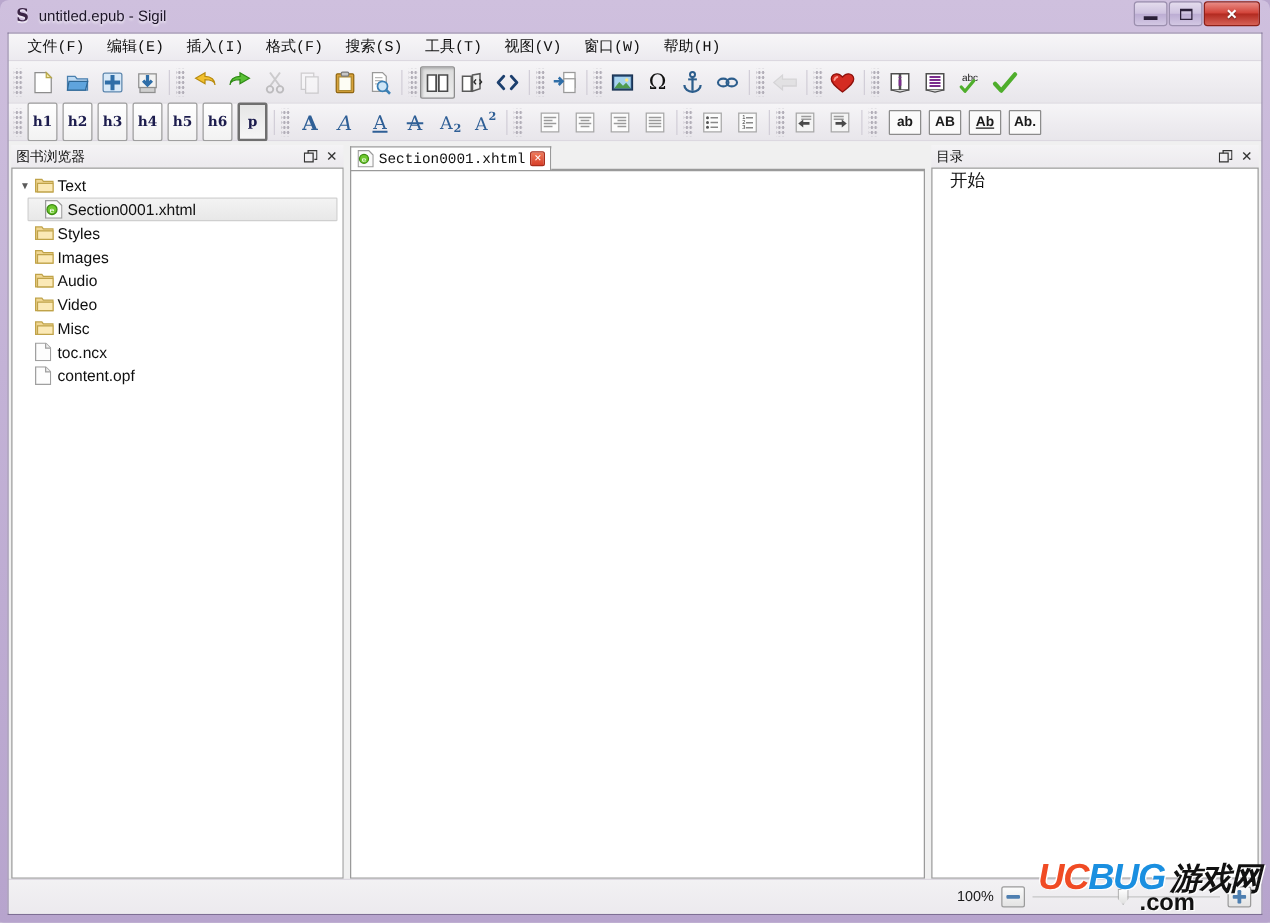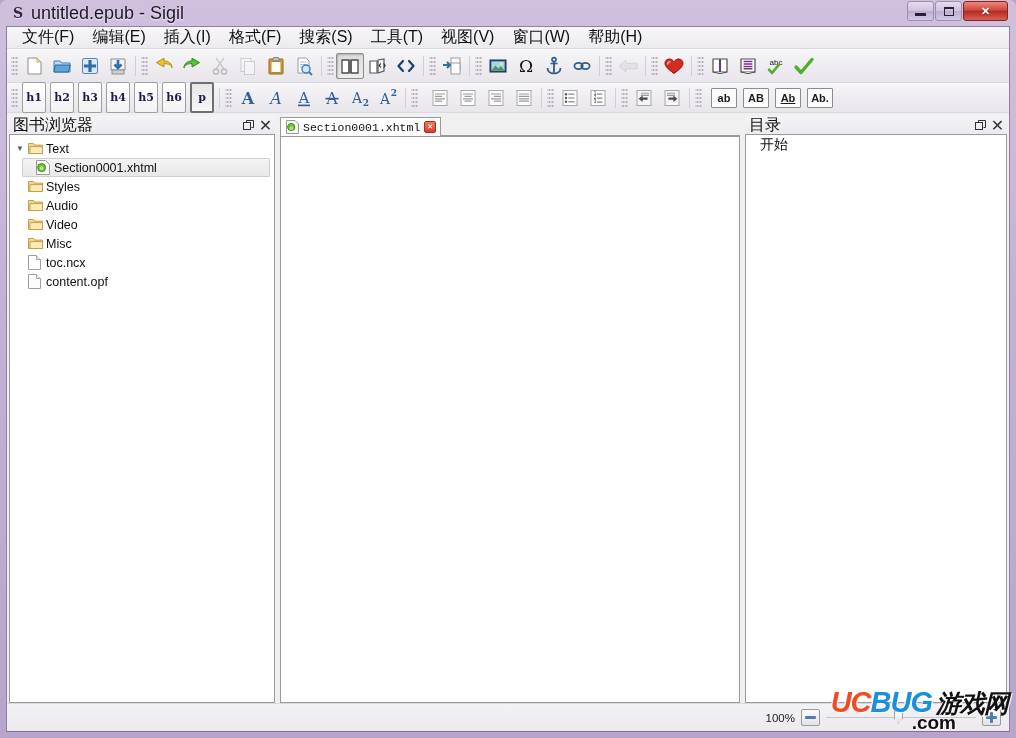--- a/index.html
+++ b/index.html
@@ -27,21 +27,21 @@
     display: flex; align-items: center;
   }
   #app-icon {
     width: 16px; height: 16px; margin: 0 5px 0 4px;
     font-family: "DejaVu Serif", serif;
     font-weight: bold; font-size: 14px; color: #3b2545;
     line-height: 16px; text-align: center;
     text-shadow: 0 1px 0 rgba(255,255,255,.6);
   }
   #title-text {
-    font-size: 18px; color: #1d1528;
+    font-size: 12px; color: #1d1528;
     text-shadow: 0 1px 2px rgba(255,255,255,.85);
     white-space: nowrap;
   }
   #win-buttons {
     position: absolute; right: 2px; top: 1px;
     display: flex; gap: 1px;
   }
   .winbtn {
     width: 27px; height: 20px;
     border: 1px solid #9b8fae;
@@ -70,22 +70,22 @@
   }
 
   
   #menubar {
     height: 22px; display: flex; align-items: center;
     background: linear-gradient(180deg,#f7f6f8 0%, #eceaef 100%);
     border-bottom: 1px solid #dcd8e0;
     padding-left: 6px;
   }
   .menu-item {
-    font-size: 16px; color: #101010; padding: 3px 9px;
-    white-space: nowrap; cursor: default;
+    font-size: 12px; color: #101010; padding: 3px 9px;
+    white-space: nowrap; cursor: default; font-family: Liberation Mono, monospace;
   }
 
   
   .toolbar-row {
     display: flex; align-items: center;
     background: linear-gradient(180deg,#f6f5f7 0%, #eeecf0 55%, #e8e6eb 100%);
     border-bottom: 1px solid #dcd8e0;
     padding-left: 2px;
   }
   #toolbar1 { height: 34px; }
@@ -140,21 +140,21 @@
     background: #f0f0f0; padding: 3px 2px 0 2px;
   }
   .pane { display: flex; flex-direction: column; min-width: 0; }
   #left-pane  { width: 266px; }
   #right-pane { width: 262px; }
   #center-pane { flex: 1 1 auto; }
   .splitter { width: 5px; flex: 0 0 auto; background: #f0f0f0; }
 
   .dock-title {
     height: 18px; display: flex; align-items: center;
-    font-size: 16px; color: #111; padding-left: 4px;
+    font-size: 11px; color: #111; padding-left: 4px;
     background: linear-gradient(180deg,#f4f3f5 0%, #eceaee 100%);
   }
   .dock-title .spacer { flex: 1 1 auto; }
   .dock-btn {
     width: 15px; height: 15px;
     display: flex; align-items: center; justify-content: center;
     color: #333; margin-right: 2px;
   }
   .dock-body {
     flex: 1 1 auto; background: #ffffff;
@@ -652,20 +652,30 @@
               <span class="arrow"></span>
               <span class="ico">
                 <svg width="15" height="13" viewBox="0 0 15 13">
                   <path d="M0.5 1.5h5l1.2 1.6H14.5v8.4H0.5z" fill="#f0d692" stroke="#c0a349"></path>
                   <path d="M2 4.6h12.5v6.9H2z" fill="#fbe9b6" stroke="#c0a349"></path>
                 </svg>
               </span>
               <span>Styles</span>
             </div>
 
+            <div class="tree-row">
+              <span class="arrow"></span>
+              <span class="ico">
+                <svg width="15" height="13" viewBox="0 0 15 13">
+                  <path d="M0.5 1.5h5l1.2 1.6H14.5v8.4H0.5z" fill="#f0d692" stroke="#c0a349"></path>
+                  <path d="M2 4.6h12.5v6.9H2z" fill="#fbe9b6" stroke="#c0a349"></path>
+                </svg>
+              </span>
+              <span>Images</span>
+            </div>
 
 
             <div class="tree-row">
               <span class="arrow"></span>
               <span class="ico">
                 <svg width="15" height="13" viewBox="0 0 15 13">
                   <path d="M0.5 1.5h5l1.2 1.6H14.5v8.4H0.5z" fill="#f0d692" stroke="#c0a349"></path>
                   <path d="M2 4.6h12.5v6.9H2z" fill="#fbe9b6" stroke="#c0a349"></path>
                 </svg>
               </span>

